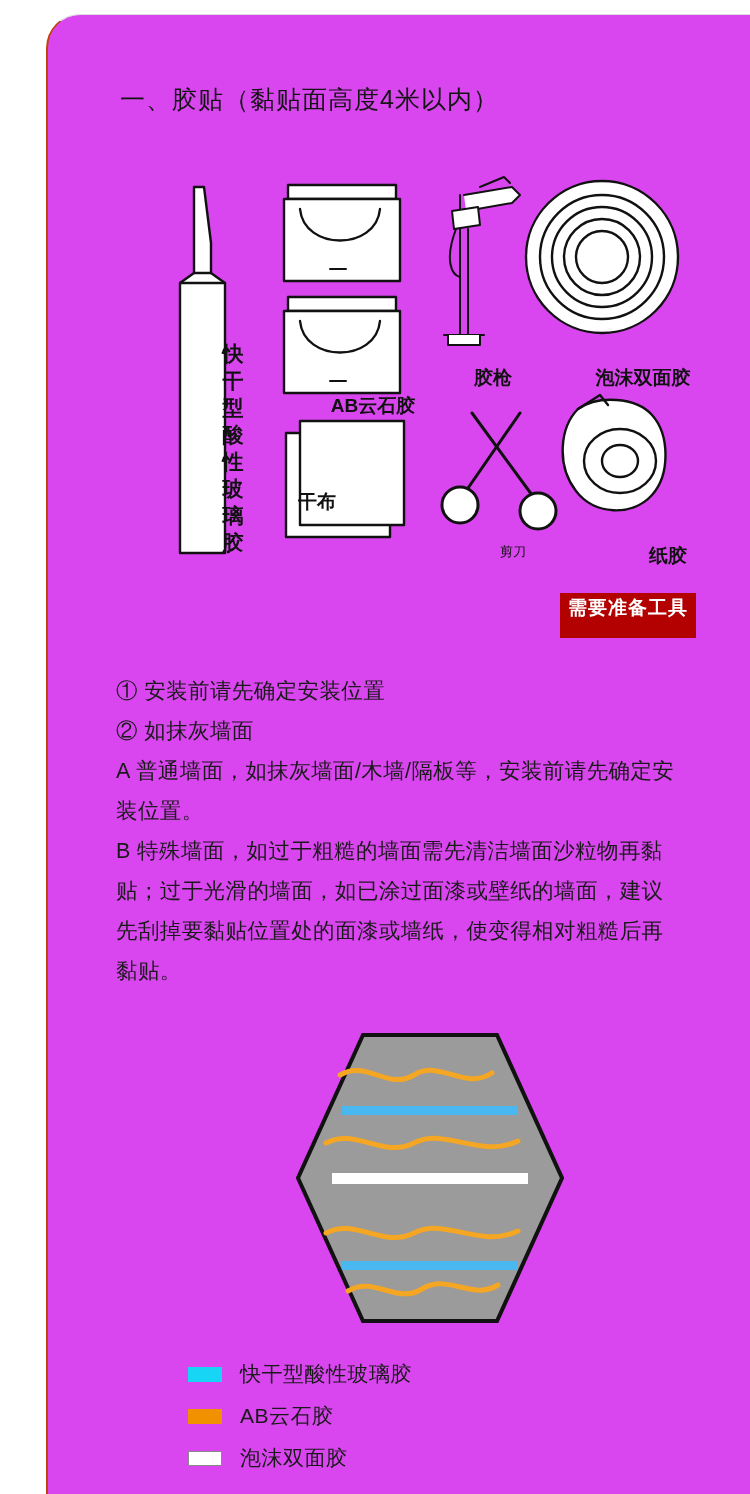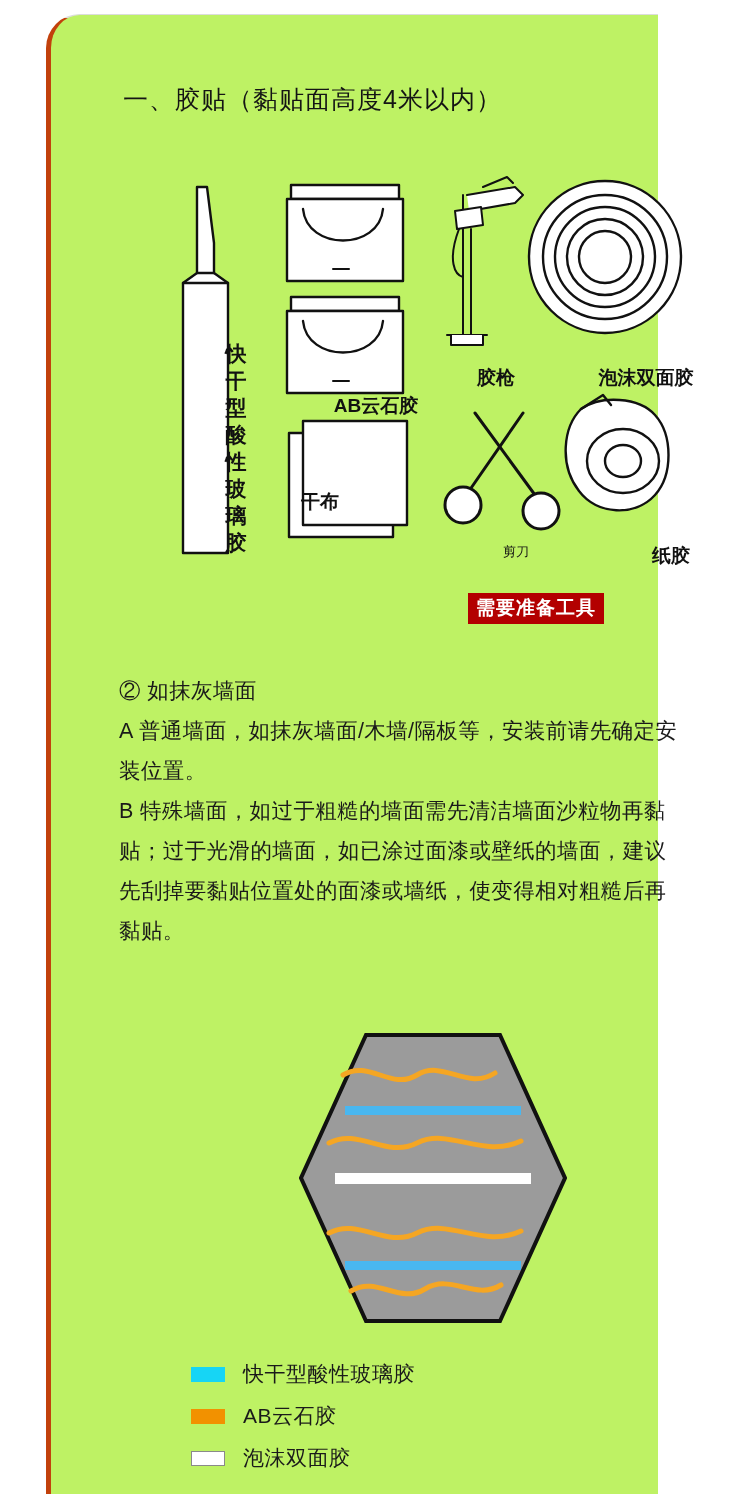--- a/index.html
+++ b/index.html
@@ -12,24 +12,24 @@
     height: 1494px;
     position: relative;
     font-family: "Liberation Sans", sans-serif;
     color: #1a1a1a;
     overflow: hidden;
   }
   .page {
     position: absolute;
     left: 46px;
     top: 14px;
-    width: 612px;
+    width: 704px;
     height: 1480px;
-    background: #bef264;
-    border-left: 5px solid #c2410c;
+    background: #d946ef;
+    border-left: 2px solid #c2410c;
     border-top: 1px solid #dcdcdc;
     border-top-left-radius: 34px;
     box-sizing: border-box;
   }
   .section-title {
     position: absolute;
     left: 72px;
     top: 68px;
     font-size: 25px;
     letter-spacing: 1px;
@@ -122,21 +122,21 @@
   }
 
   .tools-badge {
     position: absolute;
     right: 54px;
     top: 578px;
     background: #b30000;
     color: #ffffff;
     font-size: 19px;
     font-weight: bold;
-    padding: 4px 8px 5px 8px;
+    padding: 4px 8px 19px 8px;
     letter-spacing: 1px;
     line-height: 22px;
   }
 
   
   .steps {
     position: absolute;
     left: 68px;
     top: 656px;
     width: 560px;
@@ -259,20 +259,21 @@
     <div class="cloth-label">干布</div>
     <div class="gun-label">胶枪</div>
     <div class="foam-label">泡沫双面胶</div>
     <div class="scissor-label">剪刀</div>
     <div class="papertape-label">纸胶</div>
   </div>
 
   <div class="tools-badge">需要准备工具</div>
 
   <div class="steps">
+    <p class="lead">① 安装前请先确定安装位置</p>
     <p class="lead">② 如抹灰墙面</p>
     <p>A 普通墙面，如抹灰墙面/木墙/隔板等，安装前请先确定安装位置。</p>
     <p>B 特殊墙面，如过于粗糙的墙面需先清洁墙面沙粒物再黏贴；过于光滑的墙面，如已涂过面漆或壁纸的墙面，建议先刮掉要黏贴位置处的面漆或墙纸，使变得相对粗糙后再黏贴。</p>
   </div>
 
   <div class="hexwrap">
     <svg width="268" height="290" viewBox="0 0 268 290">
       <polygon points="67,2 201,2 266,145 201,288 67,288 2,145" fill="#9b9b9b" stroke="#111111" stroke-width="4"></polygon>
       <g fill="none" stroke="#f5a623" stroke-width="5" stroke-linecap="round">
         <path d="M44 42 C70 26, 92 58, 118 42 C144 26, 168 58, 196 40"></path>

